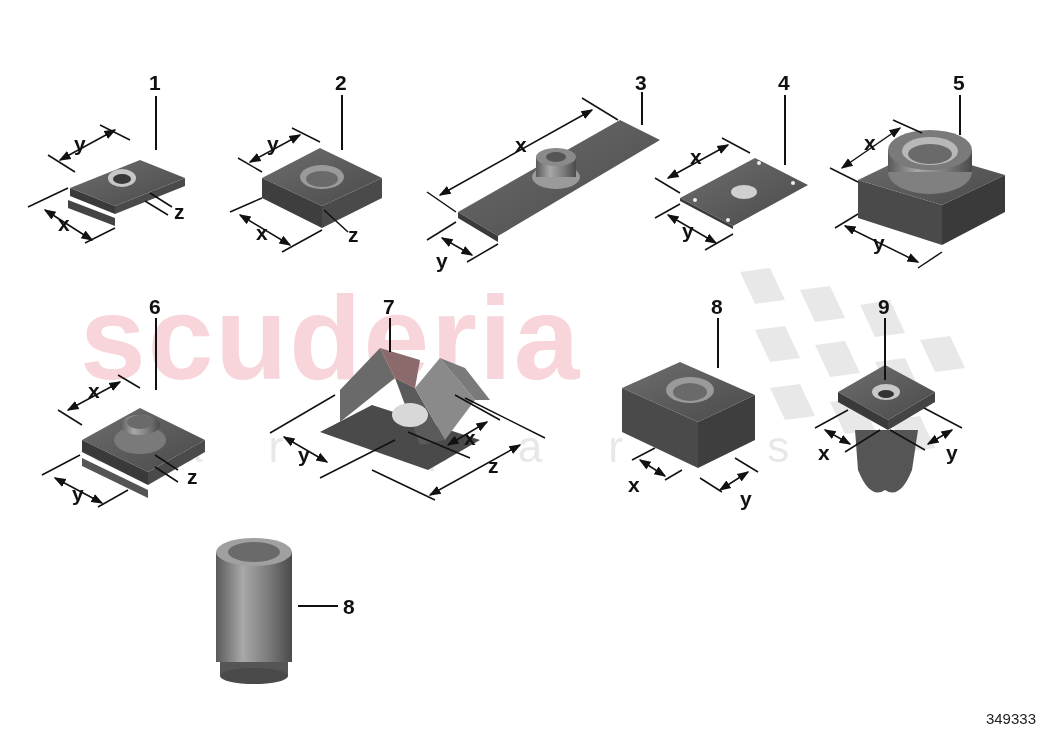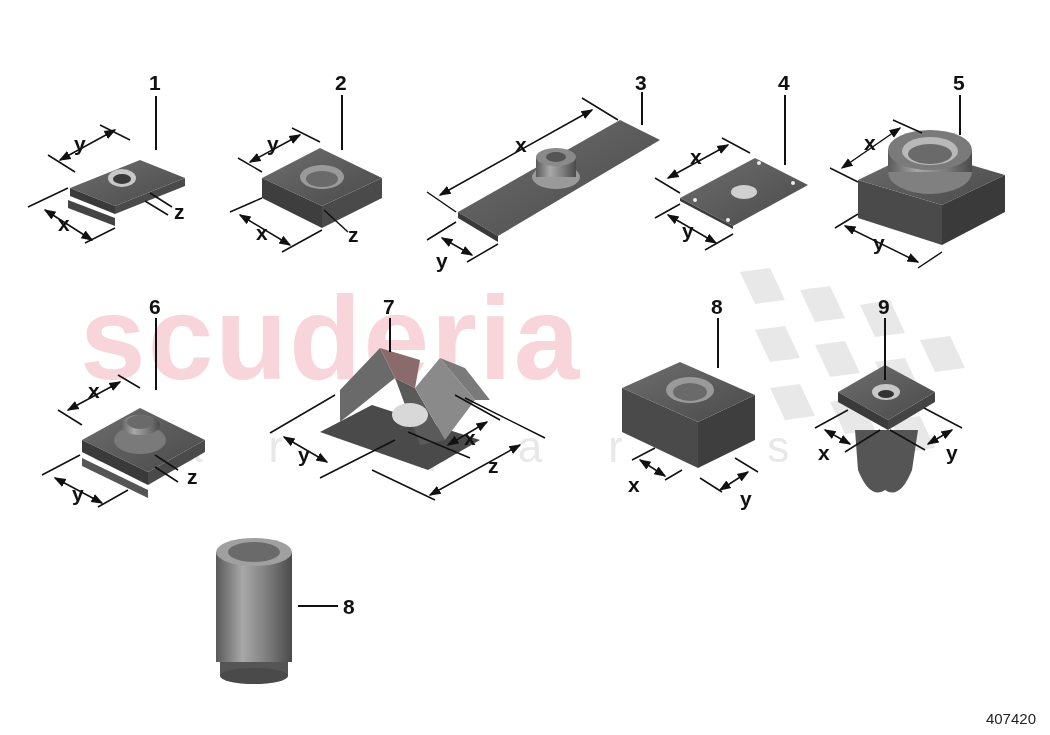--- a/index.html
+++ b/index.html
@@ -254,13 +254,13 @@
 <div class="dim" style="left:298px;top:444px;">y</div>
 <div class="dim" style="left:464px;top:427px;">x</div>
 <div class="dim" style="left:488px;top:455px;">z</div>
 
 <div class="dim" style="left:628px;top:474px;">x</div>
 <div class="dim" style="left:740px;top:488px;">y</div>
 
 <div class="dim" style="left:818px;top:442px;">x</div>
 <div class="dim" style="left:946px;top:442px;">y</div>
 
-<div class="diagram-id">407420</div>
+<div class="diagram-id">349333</div>
 
 </body></html>

